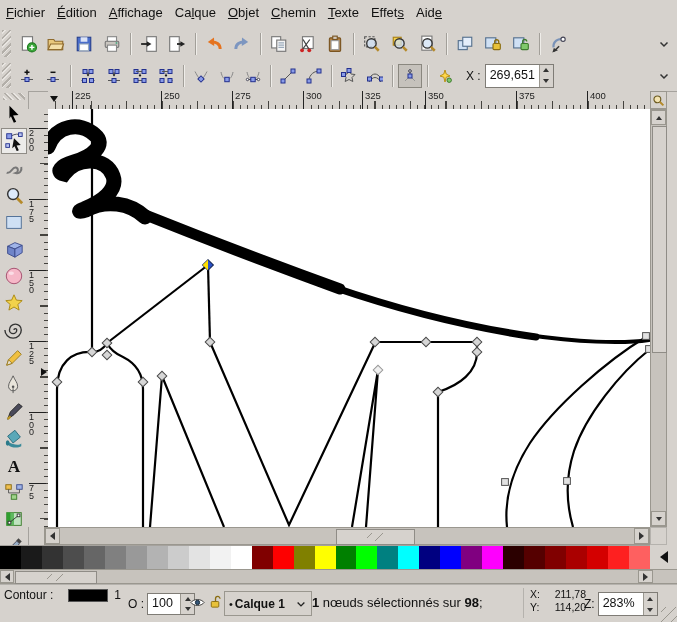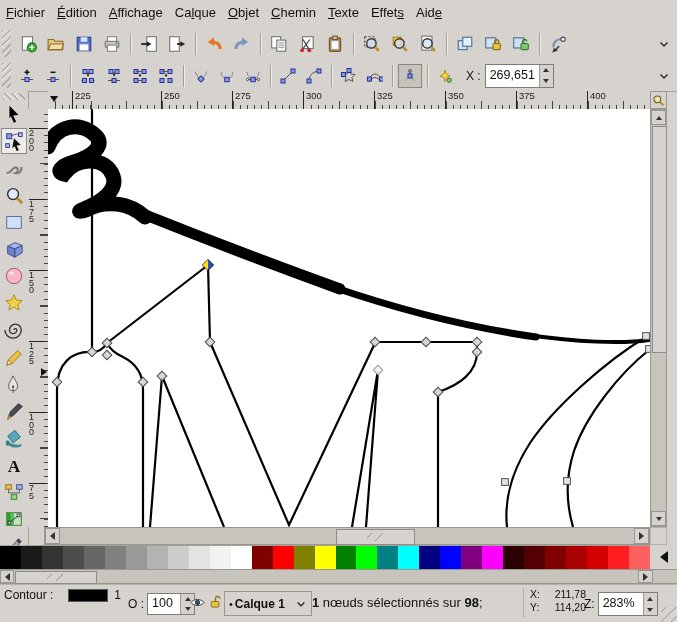--- a/index.html
+++ b/index.html
@@ -501,22 +501,22 @@
         </svg>
       </div>
     </div>
 
   <div id="hruler">
       <span id="hruler-marker"></span>
       <span class="hlab" style="left: 24px;">225</span>
       <span class="hlab" style="left: 113px;">250</span>
       <span class="hlab" style="left: 184px;">275</span>
       <span class="hlab" style="left: 255px;">300</span>
-      <span class="hlab" style="left: 326px; text-align: center;">325</span>
-      <span class="hlab" style="left: 397px; text-align: right;">350</span>
+      <span class="hlab" style="left: 314px; text-align: center;">325</span>
+      <span class="hlab" style="left: 377px; text-align: right;">350</span>
       <span class="hlab" style="left: 468px;">375</span>
       <span class="hlab" style="left: 539px;">400</span>
     </div>
   <div id="vruler">
       <span id="vruler-marker"></span>
       <span class="vlab" style="top: 19px;">2
 0
 0</span>
       <span class="vlab" style="top: 90px;">1
 7

